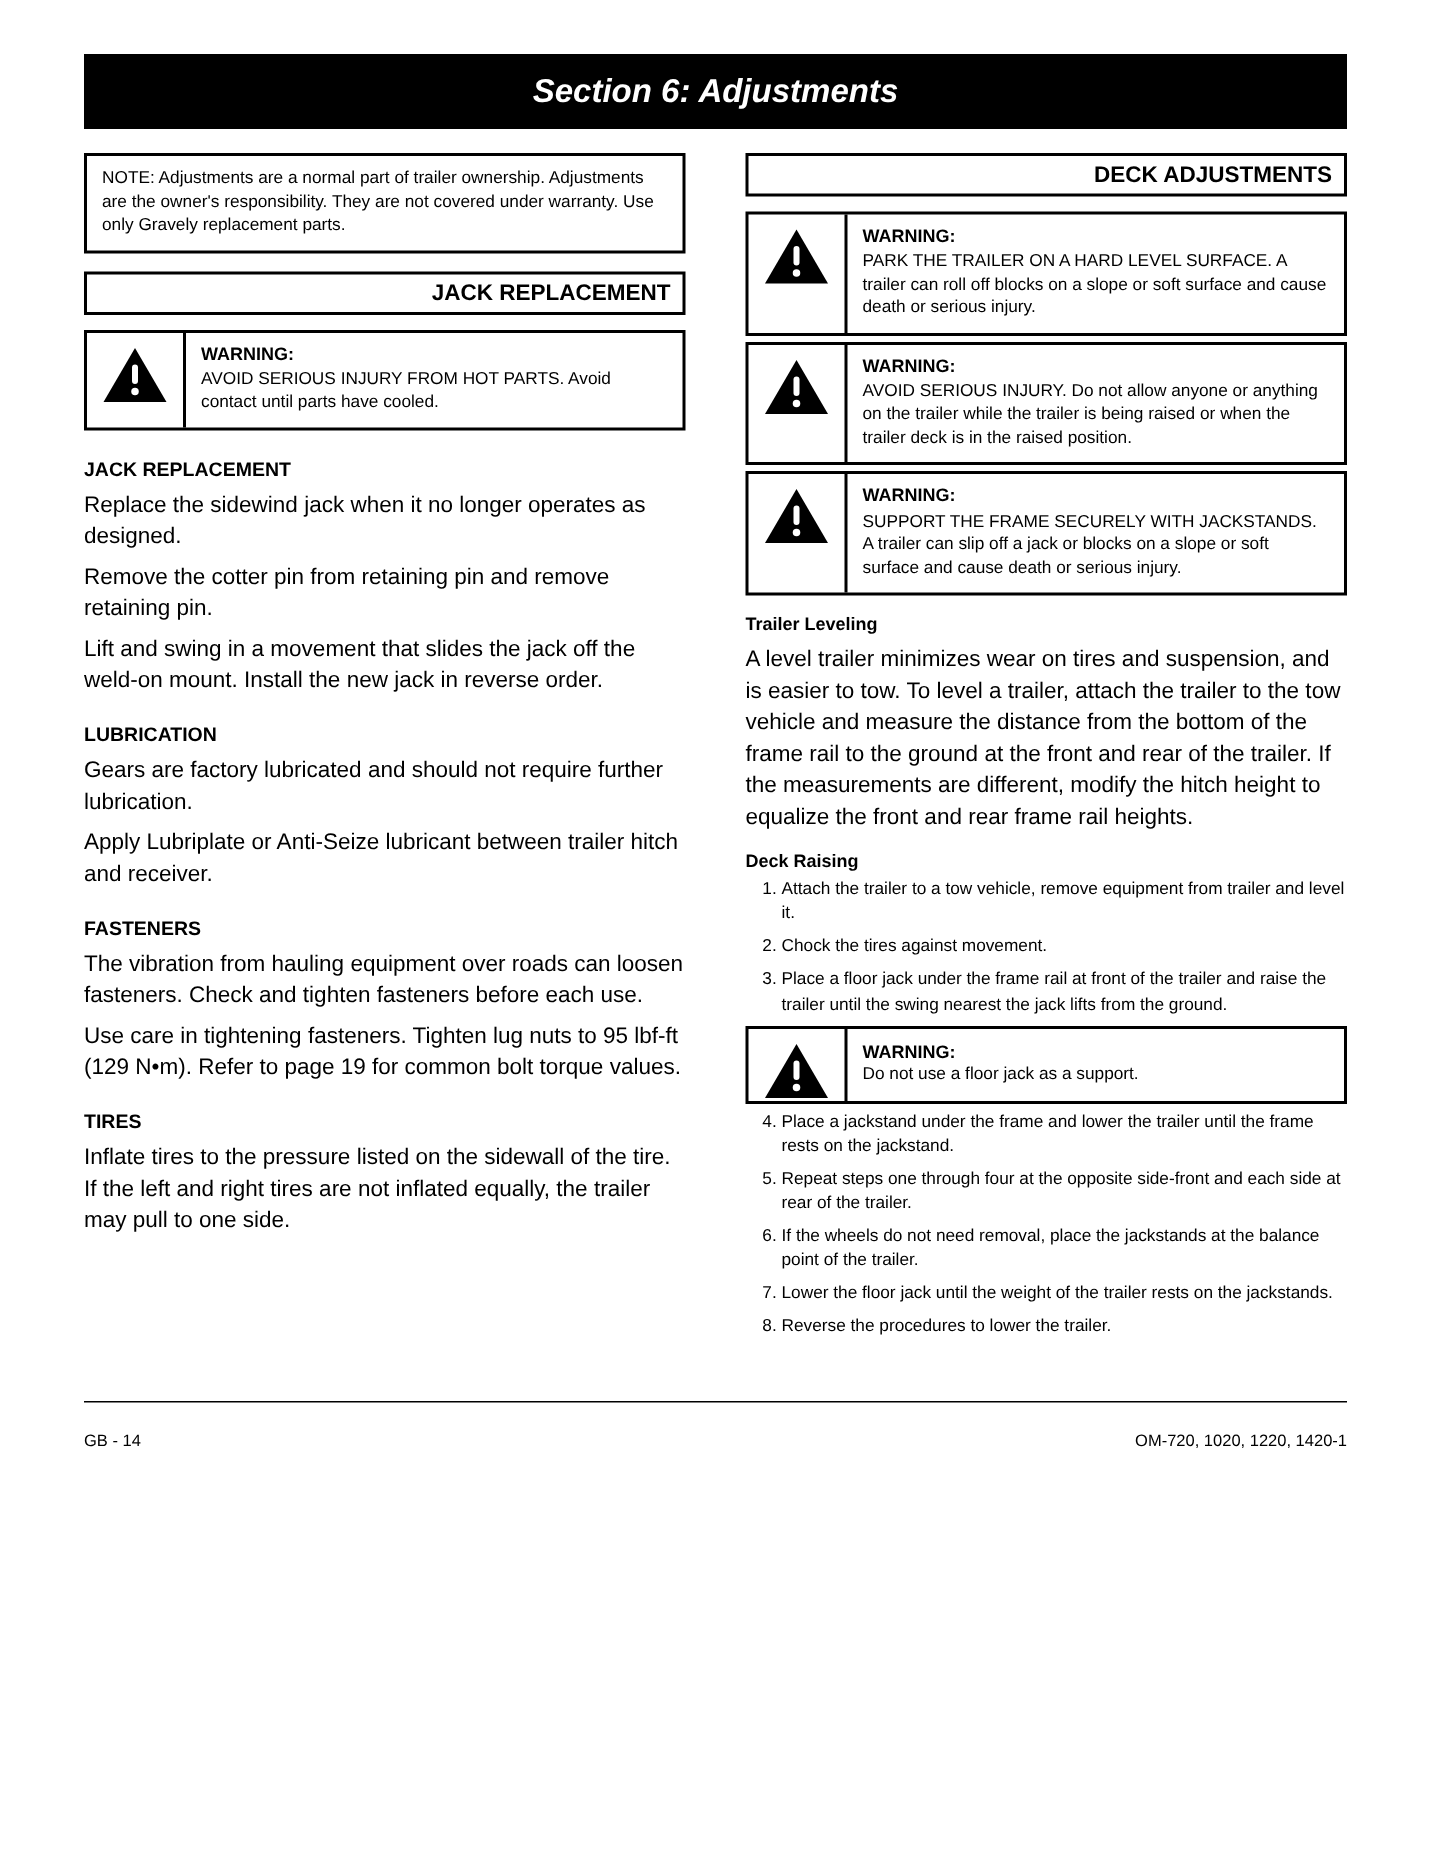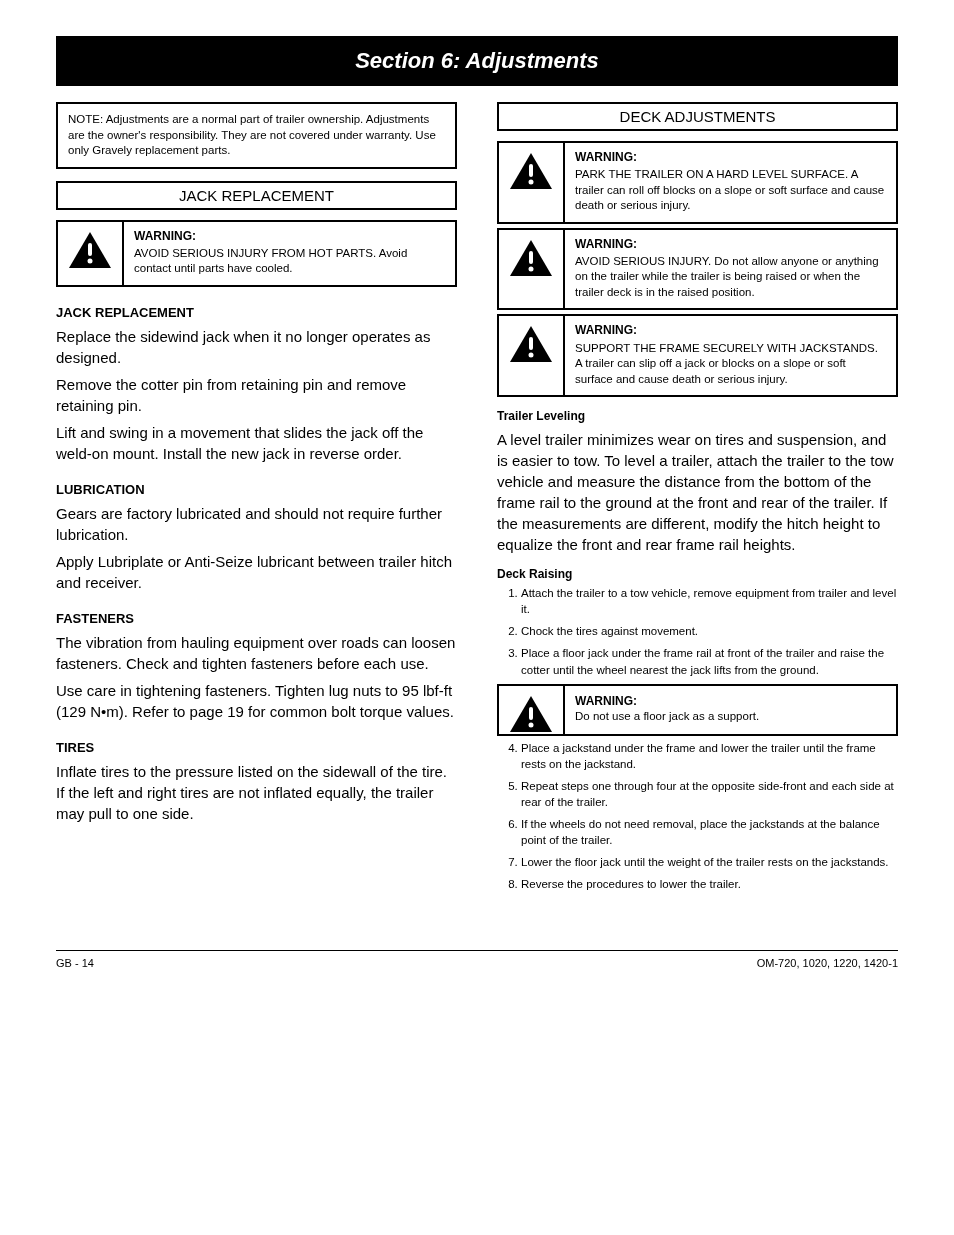--- a/index.html
+++ b/index.html
@@ -40,22 +40,22 @@
     margin-bottom: 12px;
     font-size: 11.5px;
     line-height: 1.35;
   }
   .note-box .note-label {
     font-weight: normal;
   }
   .section-header {
     border: 2px solid #000;
     padding: 4px 8px;
-    text-align: center;
-    font-weight: normal;
+    text-align: right;
+    font-weight: bold;
     font-size: 15px;
     margin-bottom: 10px;
   }
   .warning-box {
     border: 2px solid #000;
     display: flex;
     margin-bottom: 4px;
   }
   .warning-icon-cell {
     border-right: 2px solid #000;
@@ -106,24 +106,24 @@
     list-style: decimal;
     margin-left: 24px;
     font-size: 11.5px;
     line-height: 1.4;
   }
   ol.steps li {
     margin-bottom: 6px;
   }
   .footer {
     border-top: 1px solid #000;
-    margin-top: 52px;
+    margin-top: 36px;
     display: flex;
     justify-content: space-between;
-    padding-top: 6px;
+    padding-top: 20px;
     font-size: 11px;
   }
   .tri-icon { display:block; }
 </style>
 </head>
 <body>
 
 <div class="page">
   <div class="banner">
     <div class="title">Section 6: Adjustments</div>
@@ -216,21 +216,21 @@
         </div>
       </div>
 
       <div class="subsubhead">Trailer Leveling</div>
       <p class="body-text">A level trailer minimizes wear on tires and suspension, and is easier to tow. To level a trailer, attach the trailer to the tow vehicle and measure the distance from the bottom of the frame rail to the ground at the front and rear of the trailer. If the measurements are different, modify the hitch height to equalize the front and rear frame rail heights.</p>
 
       <div class="subsubhead">Deck Raising</div>
       <ol class="steps">
         <li>Attach the trailer to a tow vehicle, remove equipment from trailer and level it.</li>
         <li>Chock the tires against movement.</li>
-        <li>Place a floor jack under the frame rail at front of the trailer and raise the cotter until the wheel nearest the jack lifts from the ground.</li>
+        <li>Place a floor jack under the frame rail at front of the trailer and raise the trailer until the swing nearest the jack lifts from the ground.</li>
       </ol>
 
       <div class="warning-box short">
         <div class="warning-icon-cell">
           <svg class="tri-icon" width="46" height="40" viewBox="0 0 46 40">
             <path d="M23 2 L44 38 L2 38 Z" fill="#000"></path>
             <rect x="21" y="13" width="4" height="13" rx="2" fill="#fff"></rect>
             <circle cx="23" cy="31" r="2.5" fill="#fff"></circle>
           </svg>
         </div>

